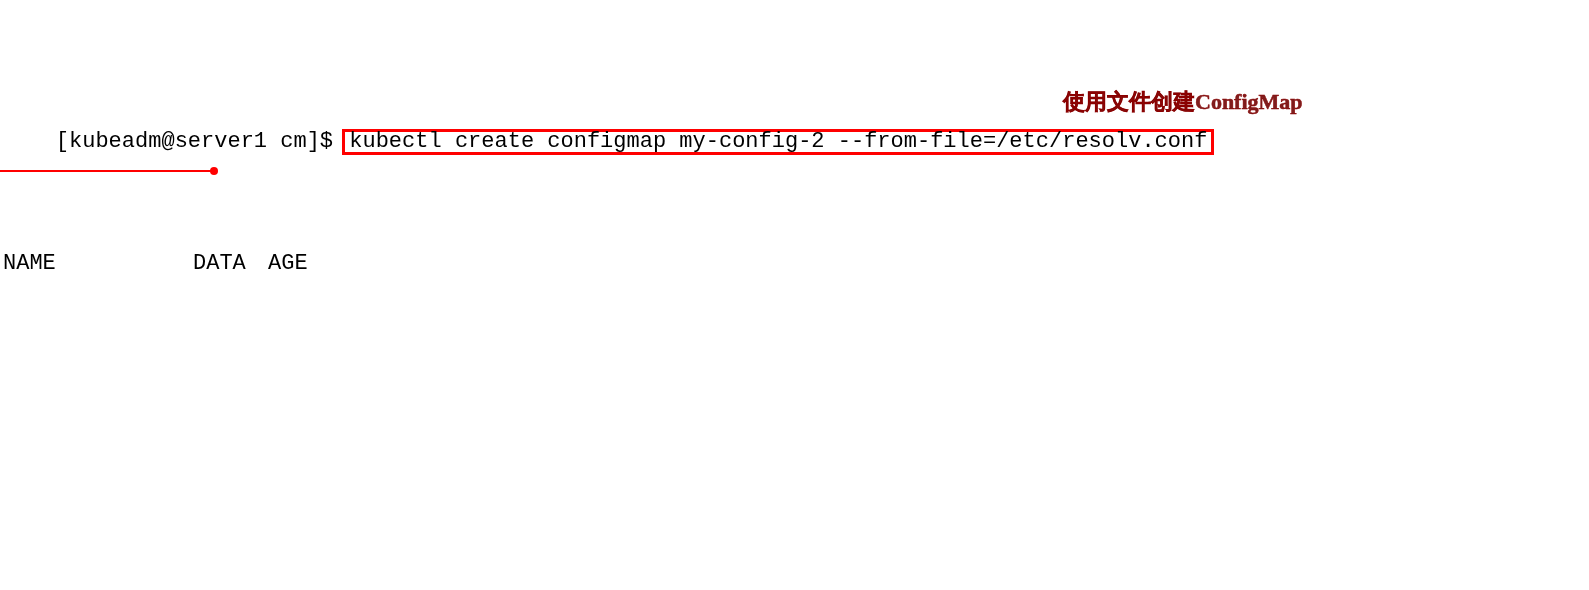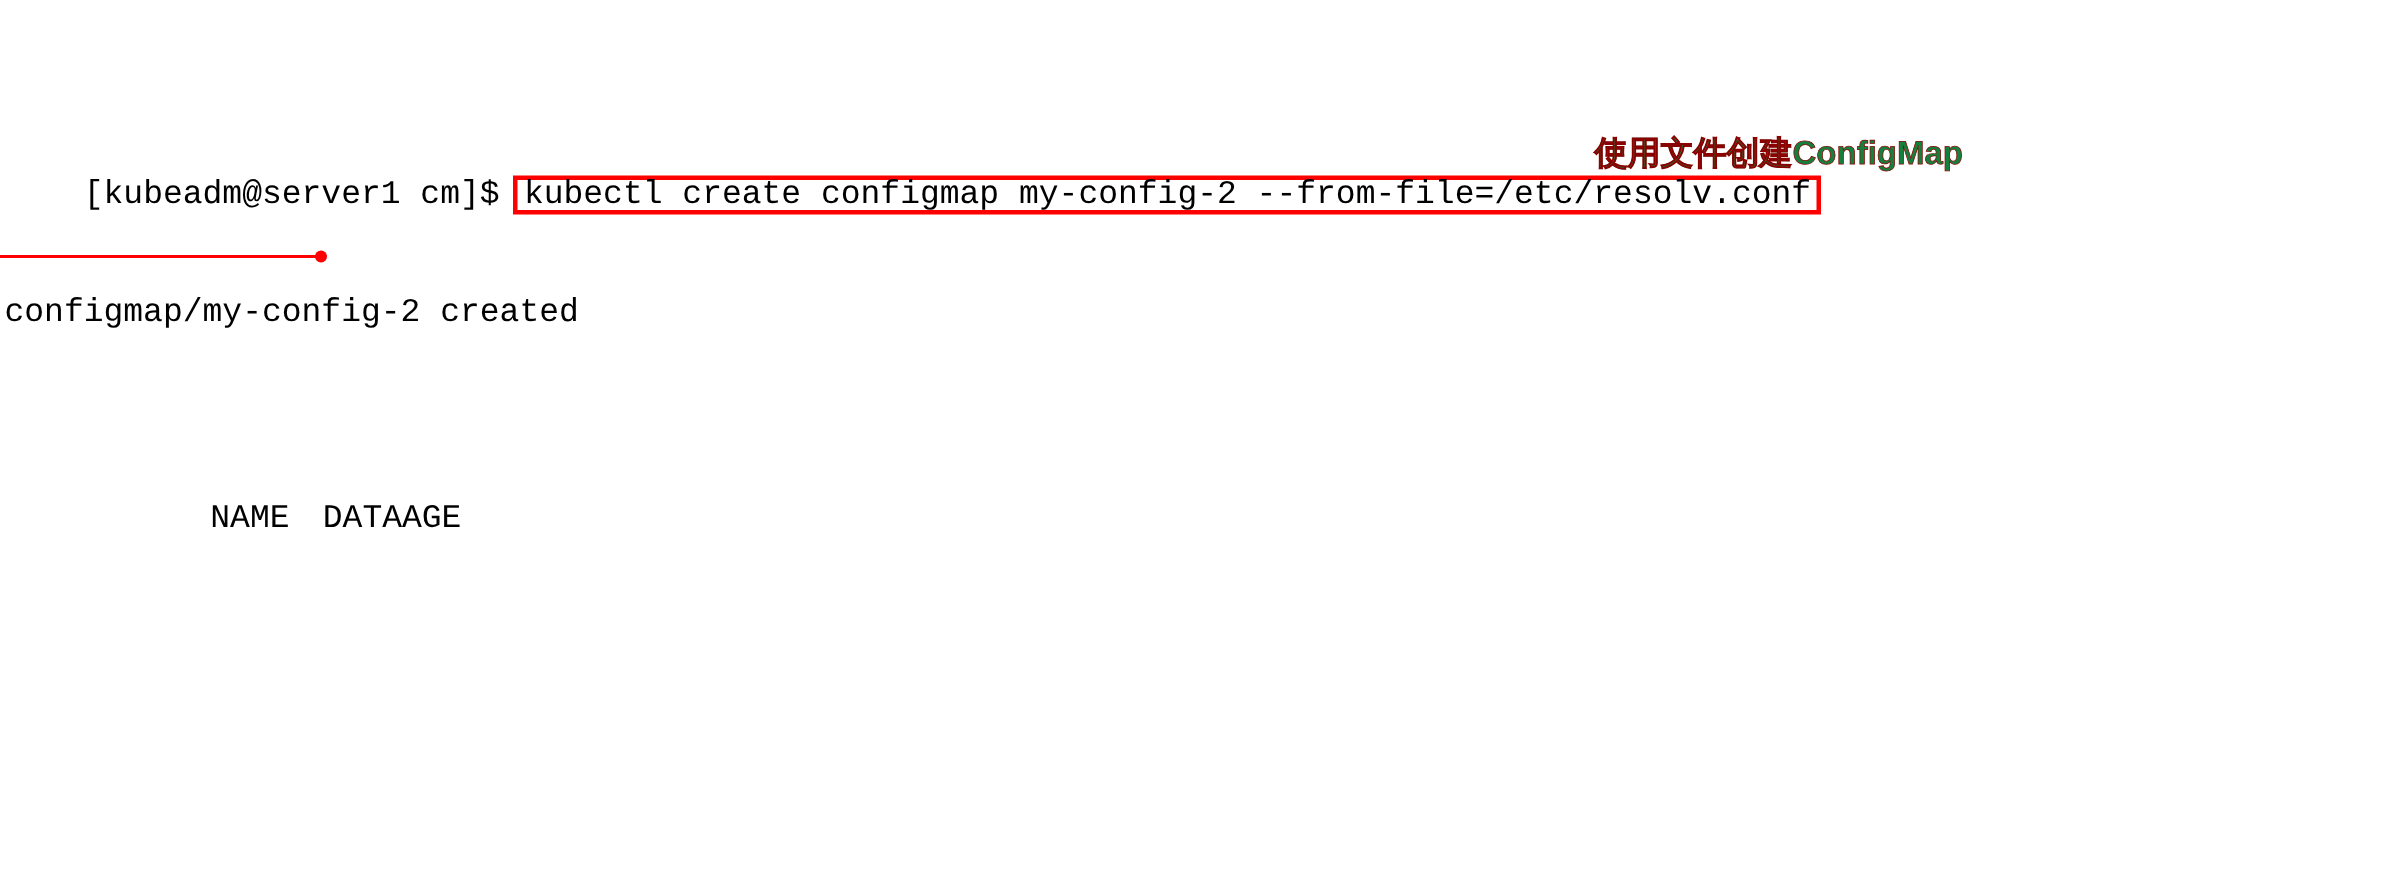--- a/index.html
+++ b/index.html
@@ -1,48 +1,47 @@
 <!DOCTYPE html>
 <html><head>
 <meta charset="utf-8">
 <style>
   html,body{margin:0;padding:0;background:#fff;color:#000;
     font-family:"Courier New",Consolas,monospace;font-size:22px;
     line-height:1.25;width:1589px;}
   .terminal{white-space:pre;position:relative;padding:3px 0 8px 3px;}
   .line{position:relative;height:27px;}
   .txt{display:inline;}
-  .hl{border:3px solid #ff0000;padding:0 4px;margin:4px -4px;
+  .hl{border:3px solid #ff0000;padding:0 4px;margin:16px -4px;
     display:inline-block;height:26px;box-sizing:border-box;line-height:20px;
     vertical-align:baseline;}
-  .anno{color:#15803d;font-weight:bold;display:inline-block;
-    font-family:Liberation Sans, sans-serif;
+  .anno{color:#7f1d1d;font-weight:bold;display:inline-block;
+    font-family:Liberation Serif, serif;
     -webkit-text-stroke:0.5px #8b0000;}
   .anno-right{position:absolute;left:1060px;top:2px;}
   .arrow{position:absolute;top:165px;left:0;width:220px;height:12px;
     pointer-events:none;}
   .arrow-line{position:absolute;top:5px;left:0;width:212px;height:2px;
     background:#ff0000;}
   .arrow-dot{position:absolute;top:2px;left:210px;width:8px;height:8px;
     background:#ff0000;border-radius:50%;}
-  .col{display:inline-block;text-align:right;}
+  .col{display:inline-block;}
   .c1{width:190px;}
   .c2{width:75px;}
 </style>
 </head>
 <body>
 
 <div class="terminal">
 
   <div class="line">
     <span class="txt">[kubeadm@server1 cm]$ </span><span class="hl">kubectl create configmap my-config-2 --from-file=/etc/resolv.conf</span>
     <span class="anno anno-right">使用文件创建ConfigMap</span>
   </div>
 
-  <div class="line"><span class="txt">configmap/my-config-2 created</span></div>
 
 
   <div class="line"><span class="col c1">NAME</span><span class="col c2">DATA</span><span class="col">AGE</span></div>
 
 
   
 
   <div class="arrow">
     <div class="arrow-line"></div><div class="arrow-dot"></div>
   </div>

